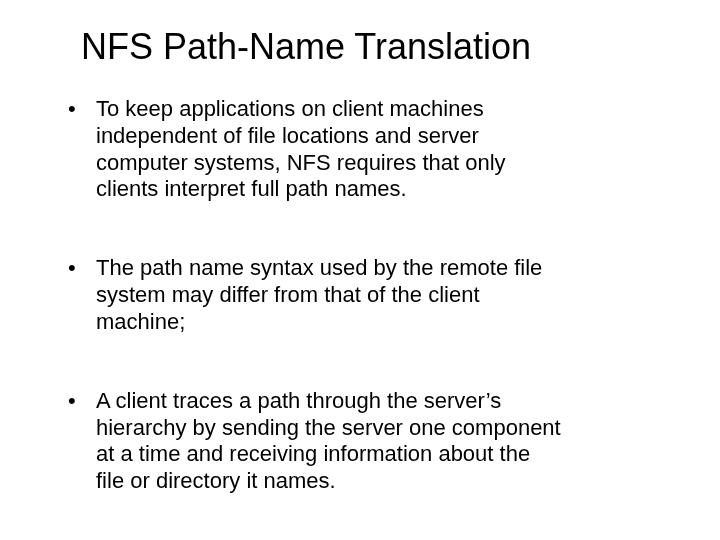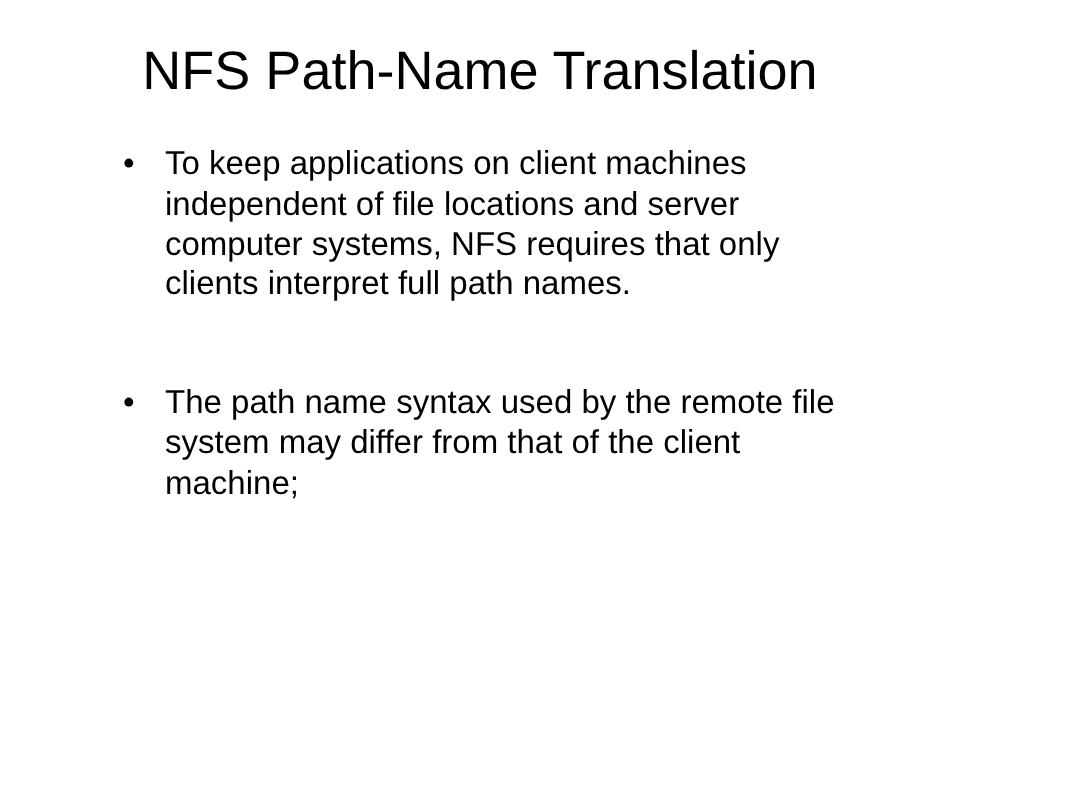--- a/index.html
+++ b/index.html
@@ -9,21 +9,20 @@
     height: 540px;
     background: #ffffff;
     font-family: Arial, Helvetica, sans-serif;
     color: #000000;
   }
   .slide {
     width: 612px;
     height: 540px;
     box-sizing: border-box;
     padding: 20px 50px 30px 50px;
-    margin-left: 14px;
   }
   .title {
     font-size: 36px;
     font-weight: 400;
     text-align: center;
     margin: 6px 0 28px 0;
     letter-spacing: 0px;
   }
   ul.bullets {
     list-style: none;
@@ -52,14 +51,15 @@
 </style>
 </head>
 <body>
 
 <div class="slide">
   <div class="title">NFS Path-Name Translation</div>
 
   <ul class="bullets">
     <li>To keep applications on client machines independent of file locations and server computer systems, NFS requires that only clients interpret full path names.</li>
     <li>The path name syntax used by the remote file system may differ from that of the client machine;</li>
+    <li>A client traces a path through the server’s hierarchy by sending the server one component at a time and receiving information about the file or directory it names.</li>
   </ul>
 </div>
 
 </body></html>

